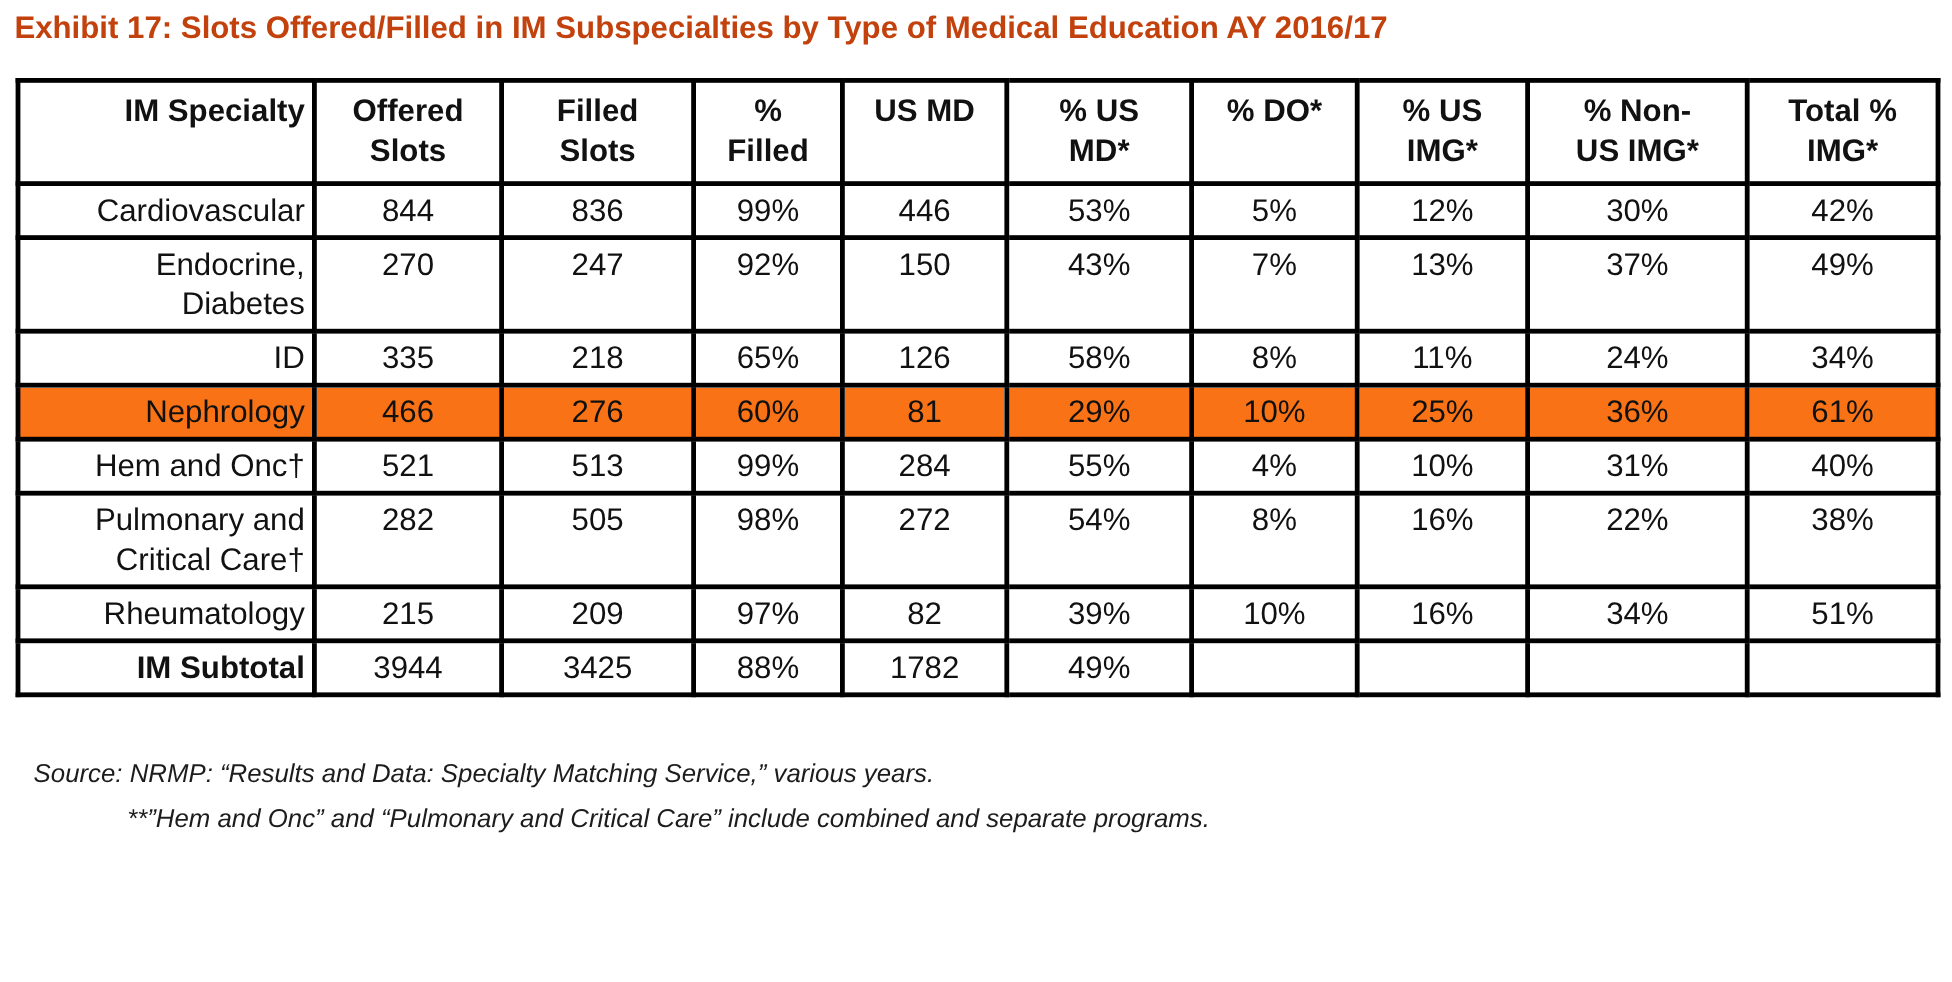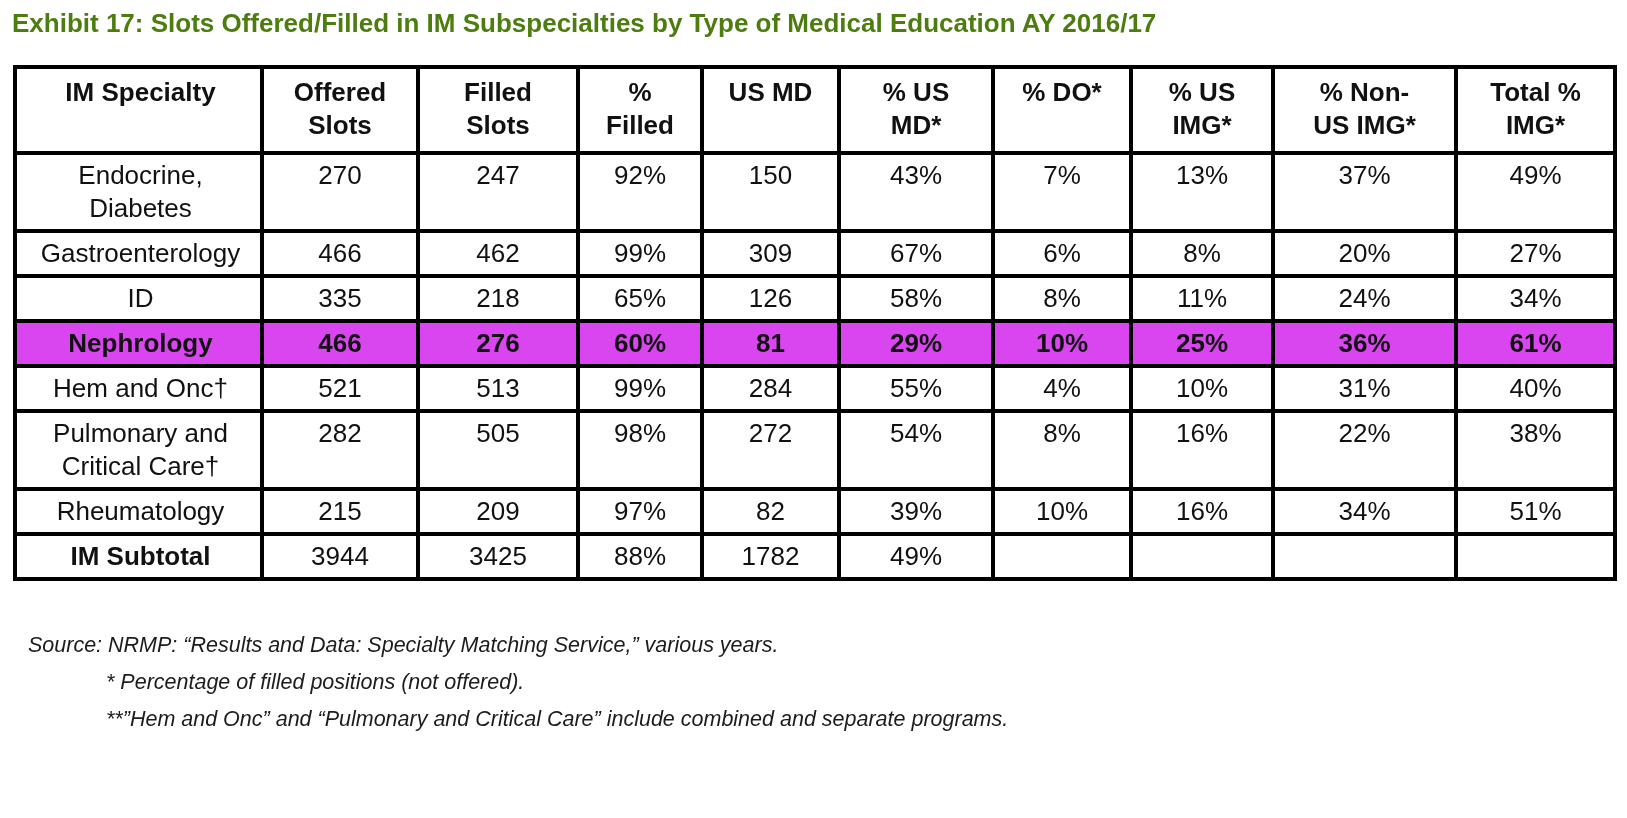--- a/index.html
+++ b/index.html
@@ -15,21 +15,21 @@
   .page {
     position: relative;
     width: 1627px;
     height: 818px;
   }
   .title {
     font-size: 26px;
     font-weight: bold;
     margin: 8px 0 0 12px;
     white-space: nowrap;
-    color: #4d7c0f;
+    color: #c2410c;
   }
   table.exhibit {
     border-collapse: collapse;
     table-layout: fixed;
     width: 1600px;
     margin: 26px 0 0 13px;
   }
   table.exhibit th,
   table.exhibit td {
     border: 4px solid #000000;
@@ -42,31 +42,31 @@
     white-space: pre-line;
   }
   table.exhibit th {
     font-weight: bold;
     text-align: center;
     height: 86px;
     padding-top: 7px;
   }
   table.exhibit th.c-spec,
   table.exhibit td.c-spec {
-    text-align: center;
+    text-align: right;
     padding-left: 10px;
   }
   table.exhibit td {
     text-align: center;
     height: 44px;
   }
   tr.tall td { height: 76px; }
   tr.hl td {
-    background: #d946ef;
-    font-weight: bold;
+    background: #f97316;
+    font-weight: normal;
   }
   tr.subtotal td.c-spec { font-weight: bold; }
   .notes {
     margin: 46px 0 0 28px;
     font-style: italic;
     font-size: 21.5px;
     line-height: 37px;
     color: #1c1c1c;
   }
   .notes .indent { margin-left: 78px; }
@@ -106,46 +106,46 @@
         <th>% DO*</th>
         <th>% US
 IMG*</th>
         <th>% Non-
 US IMG*</th>
         <th>Total %
 IMG*</th>
       </tr>
     </thead>
     <tbody>
+      <tr>
+        <td class="c-spec">Cardiovascular</td>
+        <td>844</td>
+        <td>836</td>
+        <td>99%</td>
+        <td>446</td>
+        <td>53%</td>
+        <td>5%</td>
+        <td>12%</td>
+        <td>30%</td>
+        <td>42%</td>
+      </tr>
       <tr class="tall">
         <td class="c-spec">Endocrine,
 Diabetes</td>
         <td>270</td>
         <td>247</td>
         <td>92%</td>
         <td>150</td>
         <td>43%</td>
         <td>7%</td>
         <td>13%</td>
         <td>37%</td>
         <td>49%</td>
       </tr>
       <tr>
-        <td class="c-spec">Gastroenterology</td>
-        <td>466</td>
-        <td>462</td>
-        <td>99%</td>
-        <td>309</td>
-        <td>67%</td>
-        <td>6%</td>
-        <td>8%</td>
-        <td>20%</td>
-        <td>27%</td>
-      </tr>
-      <tr>
         <td class="c-spec">ID</td>
         <td>335</td>
         <td>218</td>
         <td>65%</td>
         <td>126</td>
         <td>58%</td>
         <td>8%</td>
         <td>11%</td>
         <td>24%</td>
         <td>34%</td>
@@ -209,18 +209,17 @@
         <td></td>
         <td></td>
         <td></td>
         <td></td>
       </tr>
     </tbody>
   </table>
 
   <div class="notes">
     <div>Source: NRMP: “Results and Data: Specialty Matching Service,” various years.</div>
-    <div class="indent">* Percentage of filled positions (not offered).</div>
     <div class="indent">**”Hem and Onc” and “Pulmonary and Critical Care” include combined and separate programs.</div>
 
   </div>
 
 </div>
 
 </body></html>

